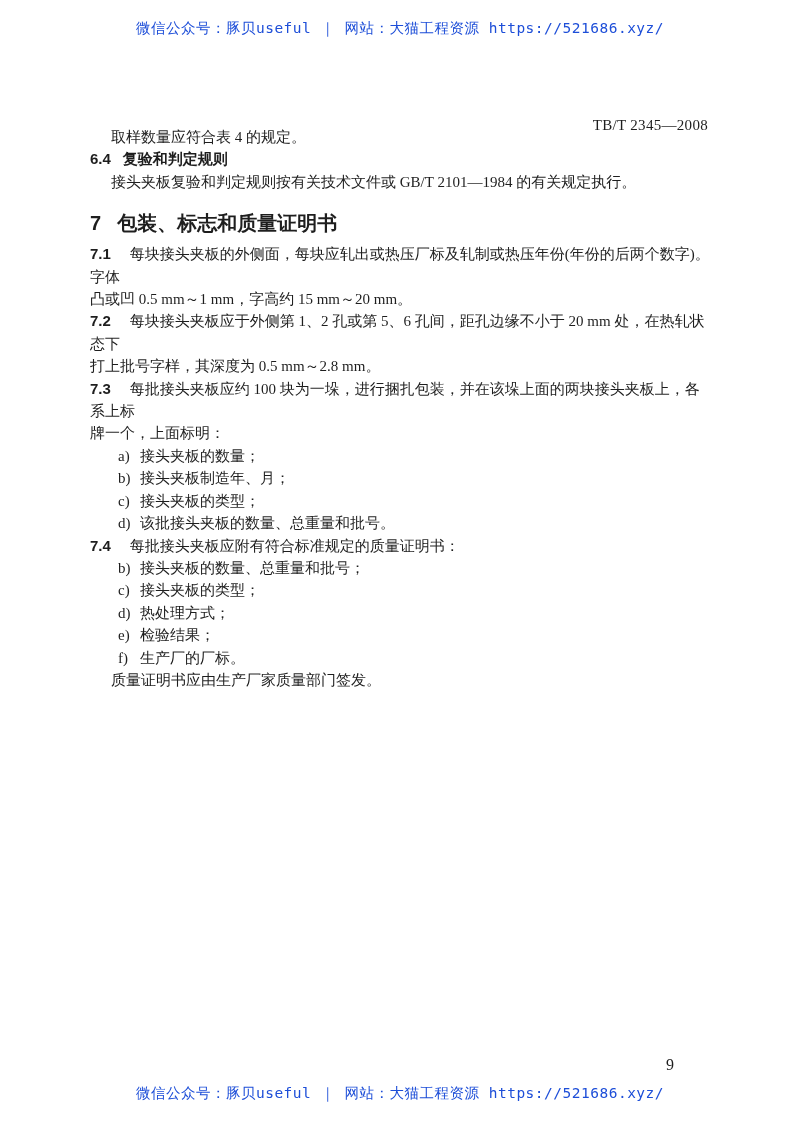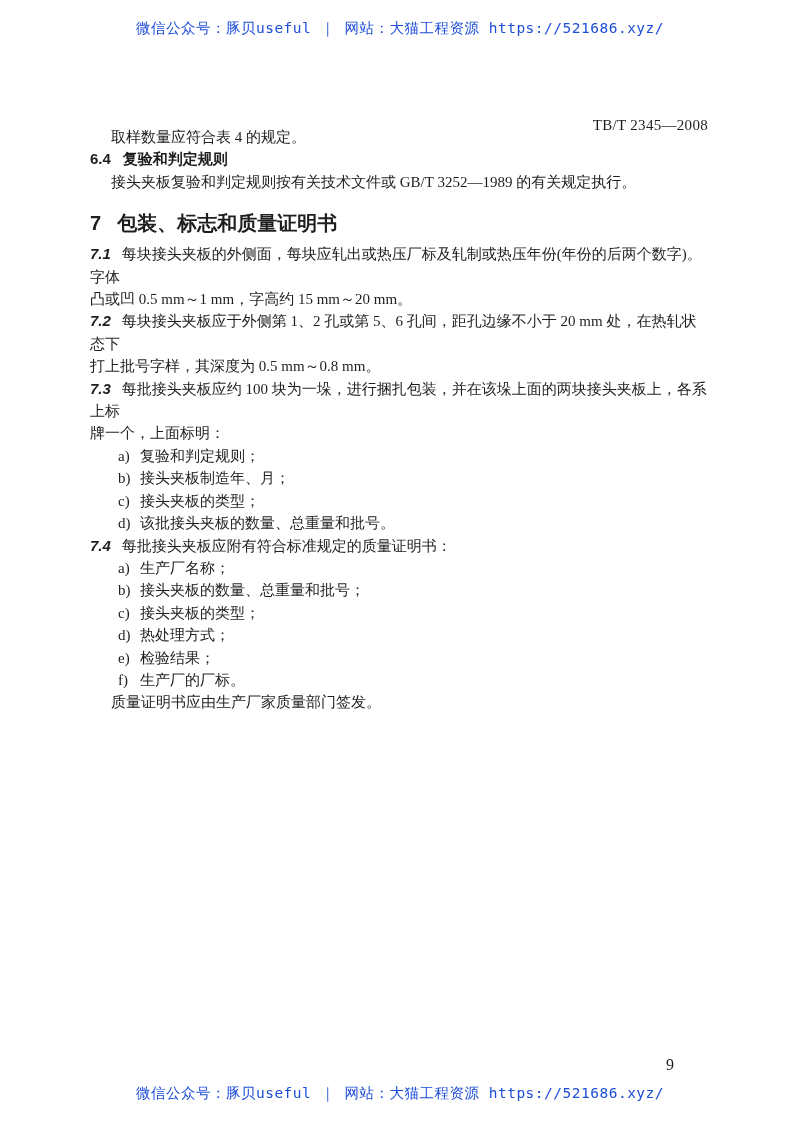--- a/index.html
+++ b/index.html
@@ -32,21 +32,21 @@
   }
   .heading-sub .sec-num { margin-right:12px; }
   .heading-main {
     font-family:"Liberation Sans","DejaVu Sans",sans-serif;
     font-weight:bold; font-size:20px; line-height:26px;
     margin-top:17px; margin-bottom:7px;
   }
   .heading-main .sec-num { margin-right:16px; }
   .num {
     font-family:"Liberation Sans","DejaVu Sans",sans-serif;
-    font-weight:bold; margin-right:11px;font-style:italic;
+    font-weight:bold; margin-right:19px;
   }
   .li { padding-left:28px; }
   .li .label { display:inline-block; width:22px; }
   .page-number {
     position:absolute; top:1056px; right:126px;
     font-size:16px; font-family:"Liberation Serif","DejaVu Serif",serif;
   }
 </style>
 </head>
 <body>
@@ -58,61 +58,58 @@
   <div class="doc-number">TB/T 2345—2008</div>
 
   <div class="content">
 
     <div class="indent">取样数量应符合表 4 的规定。</div>
 
     <div class="heading-sub">
       <span class="sec-num">6.4</span><span>复验和判定规则</span>
     </div>
 
-    <div class="indent">接头夹板复验和判定规则按有关技术文件或 GB/T 3252—1989 的有关规定执行。</div>
+    <div class="indent">接头夹板复验和判定规则按有关技术文件或 GB/T 2101—1984 的有关规定执行。</div>
 
     <div class="heading-main">
       <span class="sec-num">7</span><span>包装、标志和质量证明书</span>
     </div>
 
     <div>
       <span class="num">7.1</span><span>每块接头夹板的外侧面，每块应轧出或热压厂标及轧制或热压年份(年份的后两个数字)。字体</span>
     </div>
     <div>凸或凹 0.5 mm～1 mm，字高约 15 mm～20 mm。</div>
 
     <div>
       <span class="num">7.2</span><span>每块接头夹板应于外侧第 1、2 孔或第 5、6 孔间，距孔边缘不小于 20 mm 处，在热轧状态下</span>
     </div>
-    <div>打上批号字样，其深度为 0.5 mm～0.8 mm。</div>
+    <div>打上批号字样，其深度为 0.5 mm～2.8 mm。</div>
 
     <div>
       <span class="num">7.3</span><span>每批接头夹板应约 100 块为一垛，进行捆扎包装，并在该垛上面的两块接头夹板上，各系上标</span>
     </div>
     <div>牌一个，上面标明：</div>
 
     <div class="li">
-      <span class="label">a)</span><span>复验和判定规则；</span>
+      <span class="label">a)</span><span>接头夹板的数量；</span>
     </div>
     <div class="li">
       <span class="label">b)</span><span>接头夹板制造年、月；</span>
     </div>
     <div class="li">
       <span class="label">c)</span><span>接头夹板的类型；</span>
     </div>
     <div class="li">
       <span class="label">d)</span><span>该批接头夹板的数量、总重量和批号。</span>
     </div>
 
     <div>
       <span class="num">7.4</span><span>每批接头夹板应附有符合标准规定的质量证明书：</span>
     </div>
 
-    <div class="li">
-      <span class="label">a)</span><span>生产厂名称；</span>
-    </div>
     <div class="li">
       <span class="label">b)</span><span>接头夹板的数量、总重量和批号；</span>
     </div>
     <div class="li">
       <span class="label">c)</span><span>接头夹板的类型；</span>
     </div>
     <div class="li">
       <span class="label">d)</span><span>热处理方式；</span>
     </div>
     <div class="li">

